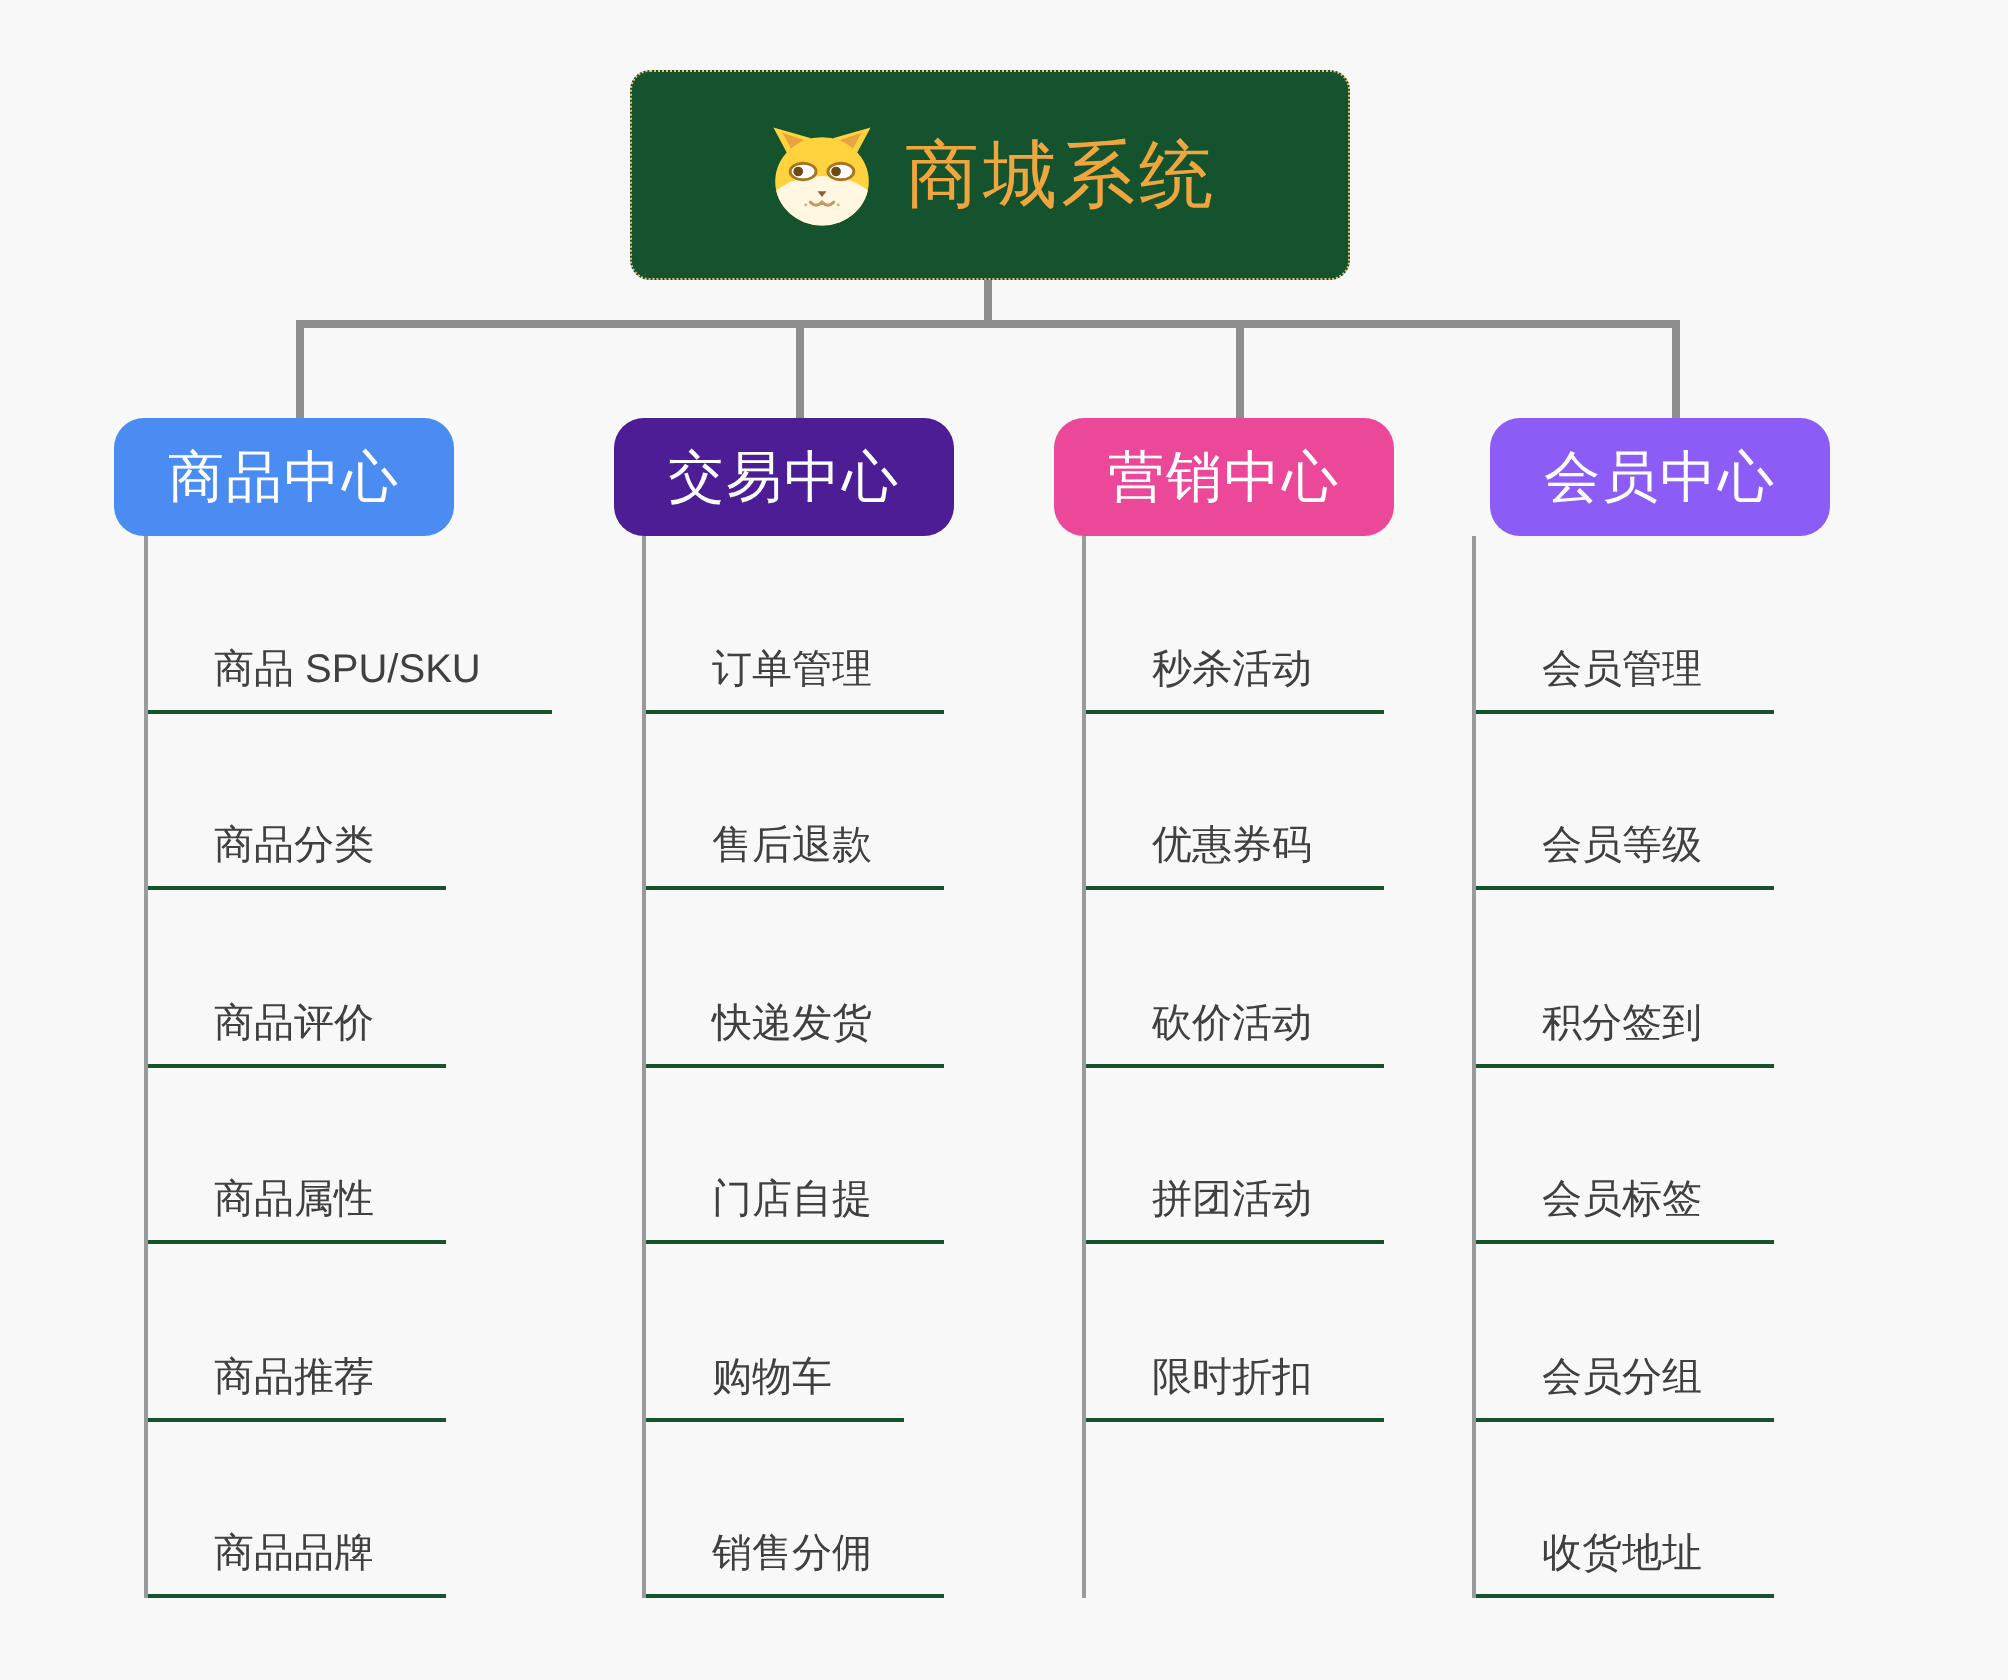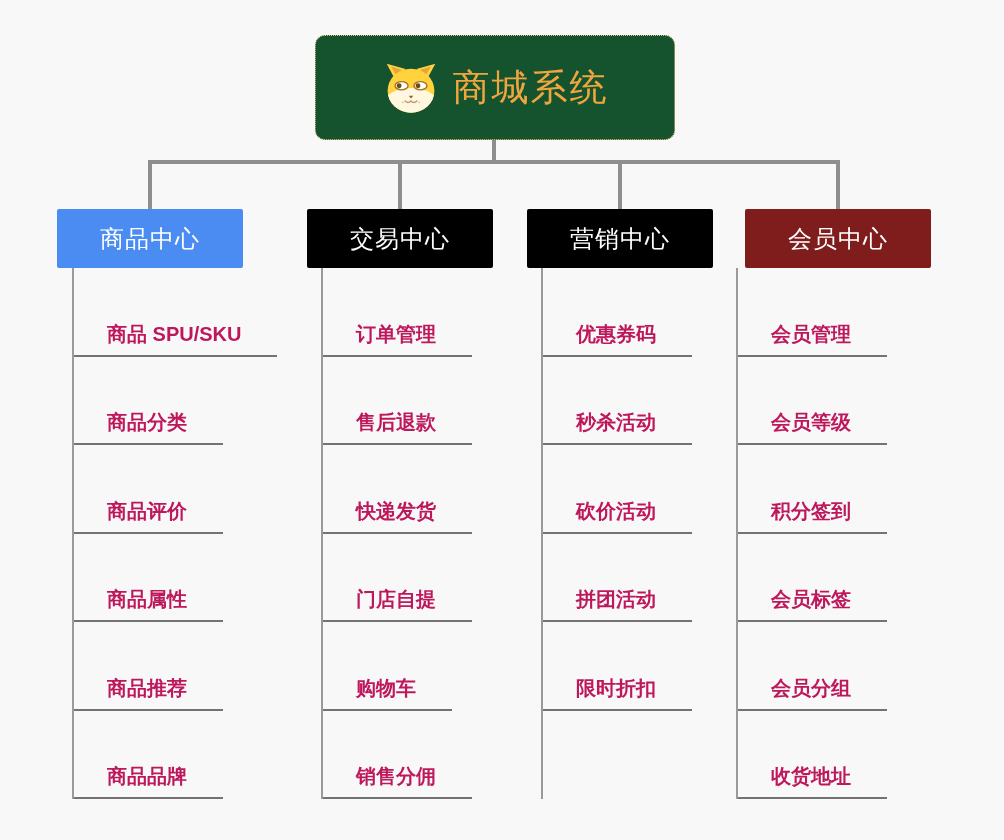--- a/index.html
+++ b/index.html
@@ -23,39 +23,39 @@
     position:absolute;left:315px;top:35px;width:360px;height:105px;
     background:#14532d;border:1px dotted #f0bf7a;border-radius:10px;
     display:flex;align-items:center;justify-content:center;gap:13px;
     box-sizing:border-box;
   }
   .root-title{font-size:37px;color:#f0a63e;font-weight:500;letter-spacing:2px;}
   .dog{display:inline-flex;}
 
   
   .l1{
-    position:absolute;top:209px;width:186px;height:59px;border-radius:2px;
+    position:absolute;top:209px;width:170px;height:59px;border-radius:15px;
     display:flex;align-items:center;justify-content:center;
-    color:#ffffff;font-size:24px;letter-spacing:1px;
+    color:#ffffff;font-size:28px;letter-spacing:1px;
   }
   .c1{left:57px;} .c2{left:307px;} .c3{left:527px;} .c4{left:745px;}
 
   
   .branch{
     position:absolute;top:268px;height:531px;
     border-left:2px solid #9a9a9a;
   }
   .b1{left:72px;} .b2{left:321px;text-align:center;} .b3{left:541px;} .b4{left:736px;}
 
   .leaf{height:88.5px;display:flex;align-items:flex-end;}
   .leaf-label{
     display:inline-block;white-space:nowrap;
     padding:0 36px 7px 33px;
-    border-bottom:2px solid #737373;
-    font-size:20px;color:#be185d;font-weight:bold;
+    border-bottom:2px solid #14532d;
+    font-size:20px;color:#404040;
   }
 </style>
 </head>
 <body>
 
 <div class="canvas">
 
   <div class="connector stem"></div>
   <div class="connector hbar"></div>
   <div class="connector drop d1"></div>
@@ -86,27 +86,27 @@
         <circle cx="23" cy="46" r="0.9" fill="#D8B58C"></circle>
         <circle cx="41" cy="46" r="0.9" fill="#D8B58C"></circle>
       </svg>
     </span>
     <span class="root-title">商城系统</span>
   </div>
 
   <div class="l1 c1" style="background: rgb(74, 140, 241);">
     <span>商品中心</span>
   </div>
-  <div class="l1 c2" style="background: #000000;">
+  <div class="l1 c2" style="background: #4c1d95;">
     <span>交易中心</span>
   </div>
-  <div class="l1 c3" style="background: #000000;">
+  <div class="l1 c3" style="background: #ec4899;">
     <span>营销中心</span>
   </div>
-  <div class="l1 c4" style="background: #7f1d1d;">
+  <div class="l1 c4" style="background: #8b5cf6;">
     <span>会员中心</span>
   </div>
 
   <div class="branch b1">
     <div class="leaf">
         <span class="leaf-label">商品 SPU/SKU</span>
       </div>
     <div class="leaf">
         <span class="leaf-label">商品分类</span>
       </div>
@@ -140,24 +140,24 @@
     <div class="leaf">
         <span class="leaf-label">购物车</span>
       </div>
     <div class="leaf">
         <span class="leaf-label">销售分佣</span>
       </div>
   </div>
 
   <div class="branch b3">
     <div class="leaf">
-        <span class="leaf-label">优惠券码</span>
+        <span class="leaf-label">秒杀活动</span>
       </div>
     <div class="leaf">
-        <span class="leaf-label">秒杀活动</span>
+        <span class="leaf-label">优惠券码</span>
       </div>
     <div class="leaf">
         <span class="leaf-label">砍价活动</span>
       </div>
     <div class="leaf">
         <span class="leaf-label">拼团活动</span>
       </div>
     <div class="leaf">
         <span class="leaf-label">限时折扣</span>
       </div>

